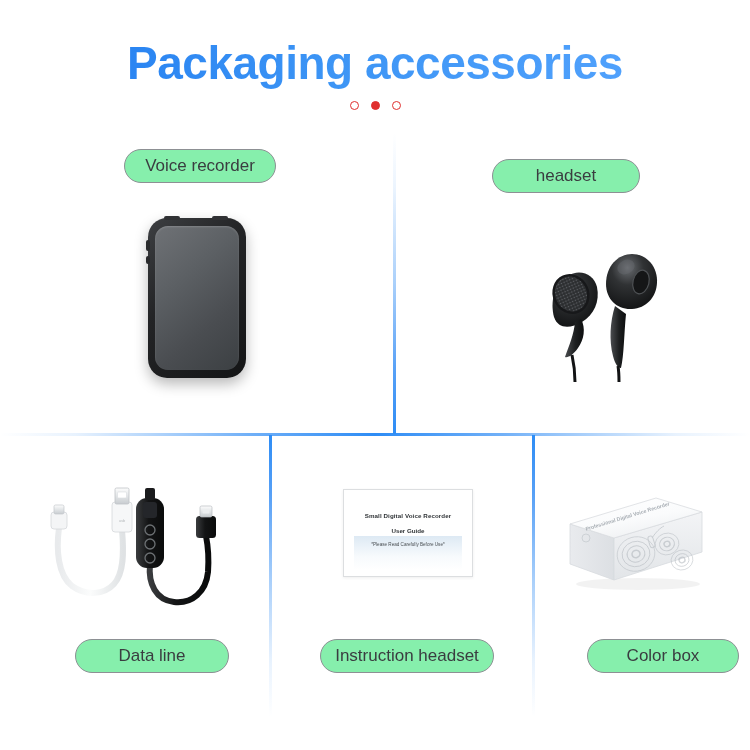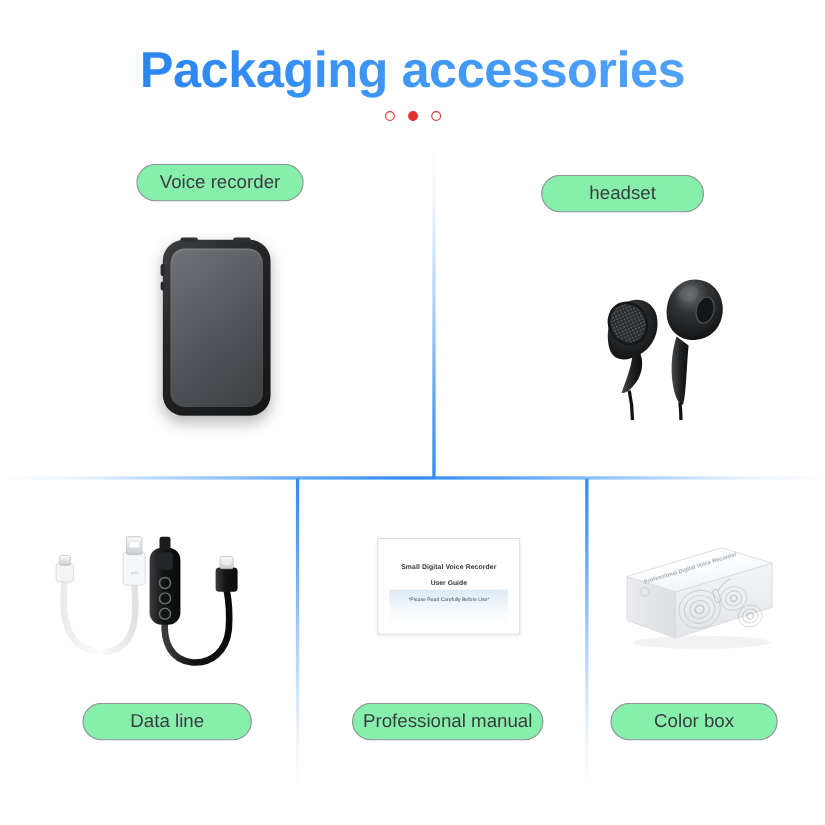--- a/index.html
+++ b/index.html
@@ -114,21 +114,21 @@
     display: flex;
     align-items: center;
     justify-content: center;
     height: 34px;
     white-space: nowrap;
   }
   .pill-voice  { left: 124px; top: 149px; width: 152px; }
   .pill-head   { left: 492px; top: 159px; width: 148px; }
   .pill-data   { left: 75px;  top: 639px; width: 154px; }
   .pill-manual { left: 320px; top: 639px; width: 174px; }
-  .pill-box    { left: 555px; top: 639px; width: 152px; }
+  .pill-box    { left: 587px; top: 639px; width: 152px; }
 
   
   .art { position: absolute; }
 
   
   .recorder {
     left: 148px;
     top: 218px;
     width: 98px;
     height: 160px;
@@ -346,21 +346,21 @@
         <rect x="105" y="8" width="10" height="12" rx="2" fill="#1a1b1d"></rect>
       </g>
       <g>
         <rect x="156" y="36" width="20" height="22" rx="3.5" fill="url(#blackCord)"></rect>
         <rect x="160" y="26" width="12" height="11" rx="1.6" fill="url(#metalG)" stroke="#b9bdc1" stroke-width="0.7"></rect>
         <rect x="162.5" y="29.5" width="7" height="4" rx="0.8" fill="#eceef0"></rect>
       </g>
     </svg>
   </div>
 
-  <div class="pill pill-manual">Professional manual</div>
+  <div class="pill pill-manual">Instruction headset</div>
   <div class="art manual">
     <div class="manual-wash"></div>
     <div class="manual-inner">
       <div class="manual-t1">Small Digital Voice Recorder</div>
       <div class="manual-t2">User Guide</div>
       <div class="manual-t3">*Please Read Carefully Before Use*</div>
     </div>
   </div>
 
   <div class="pill pill-box">Color box</div>

